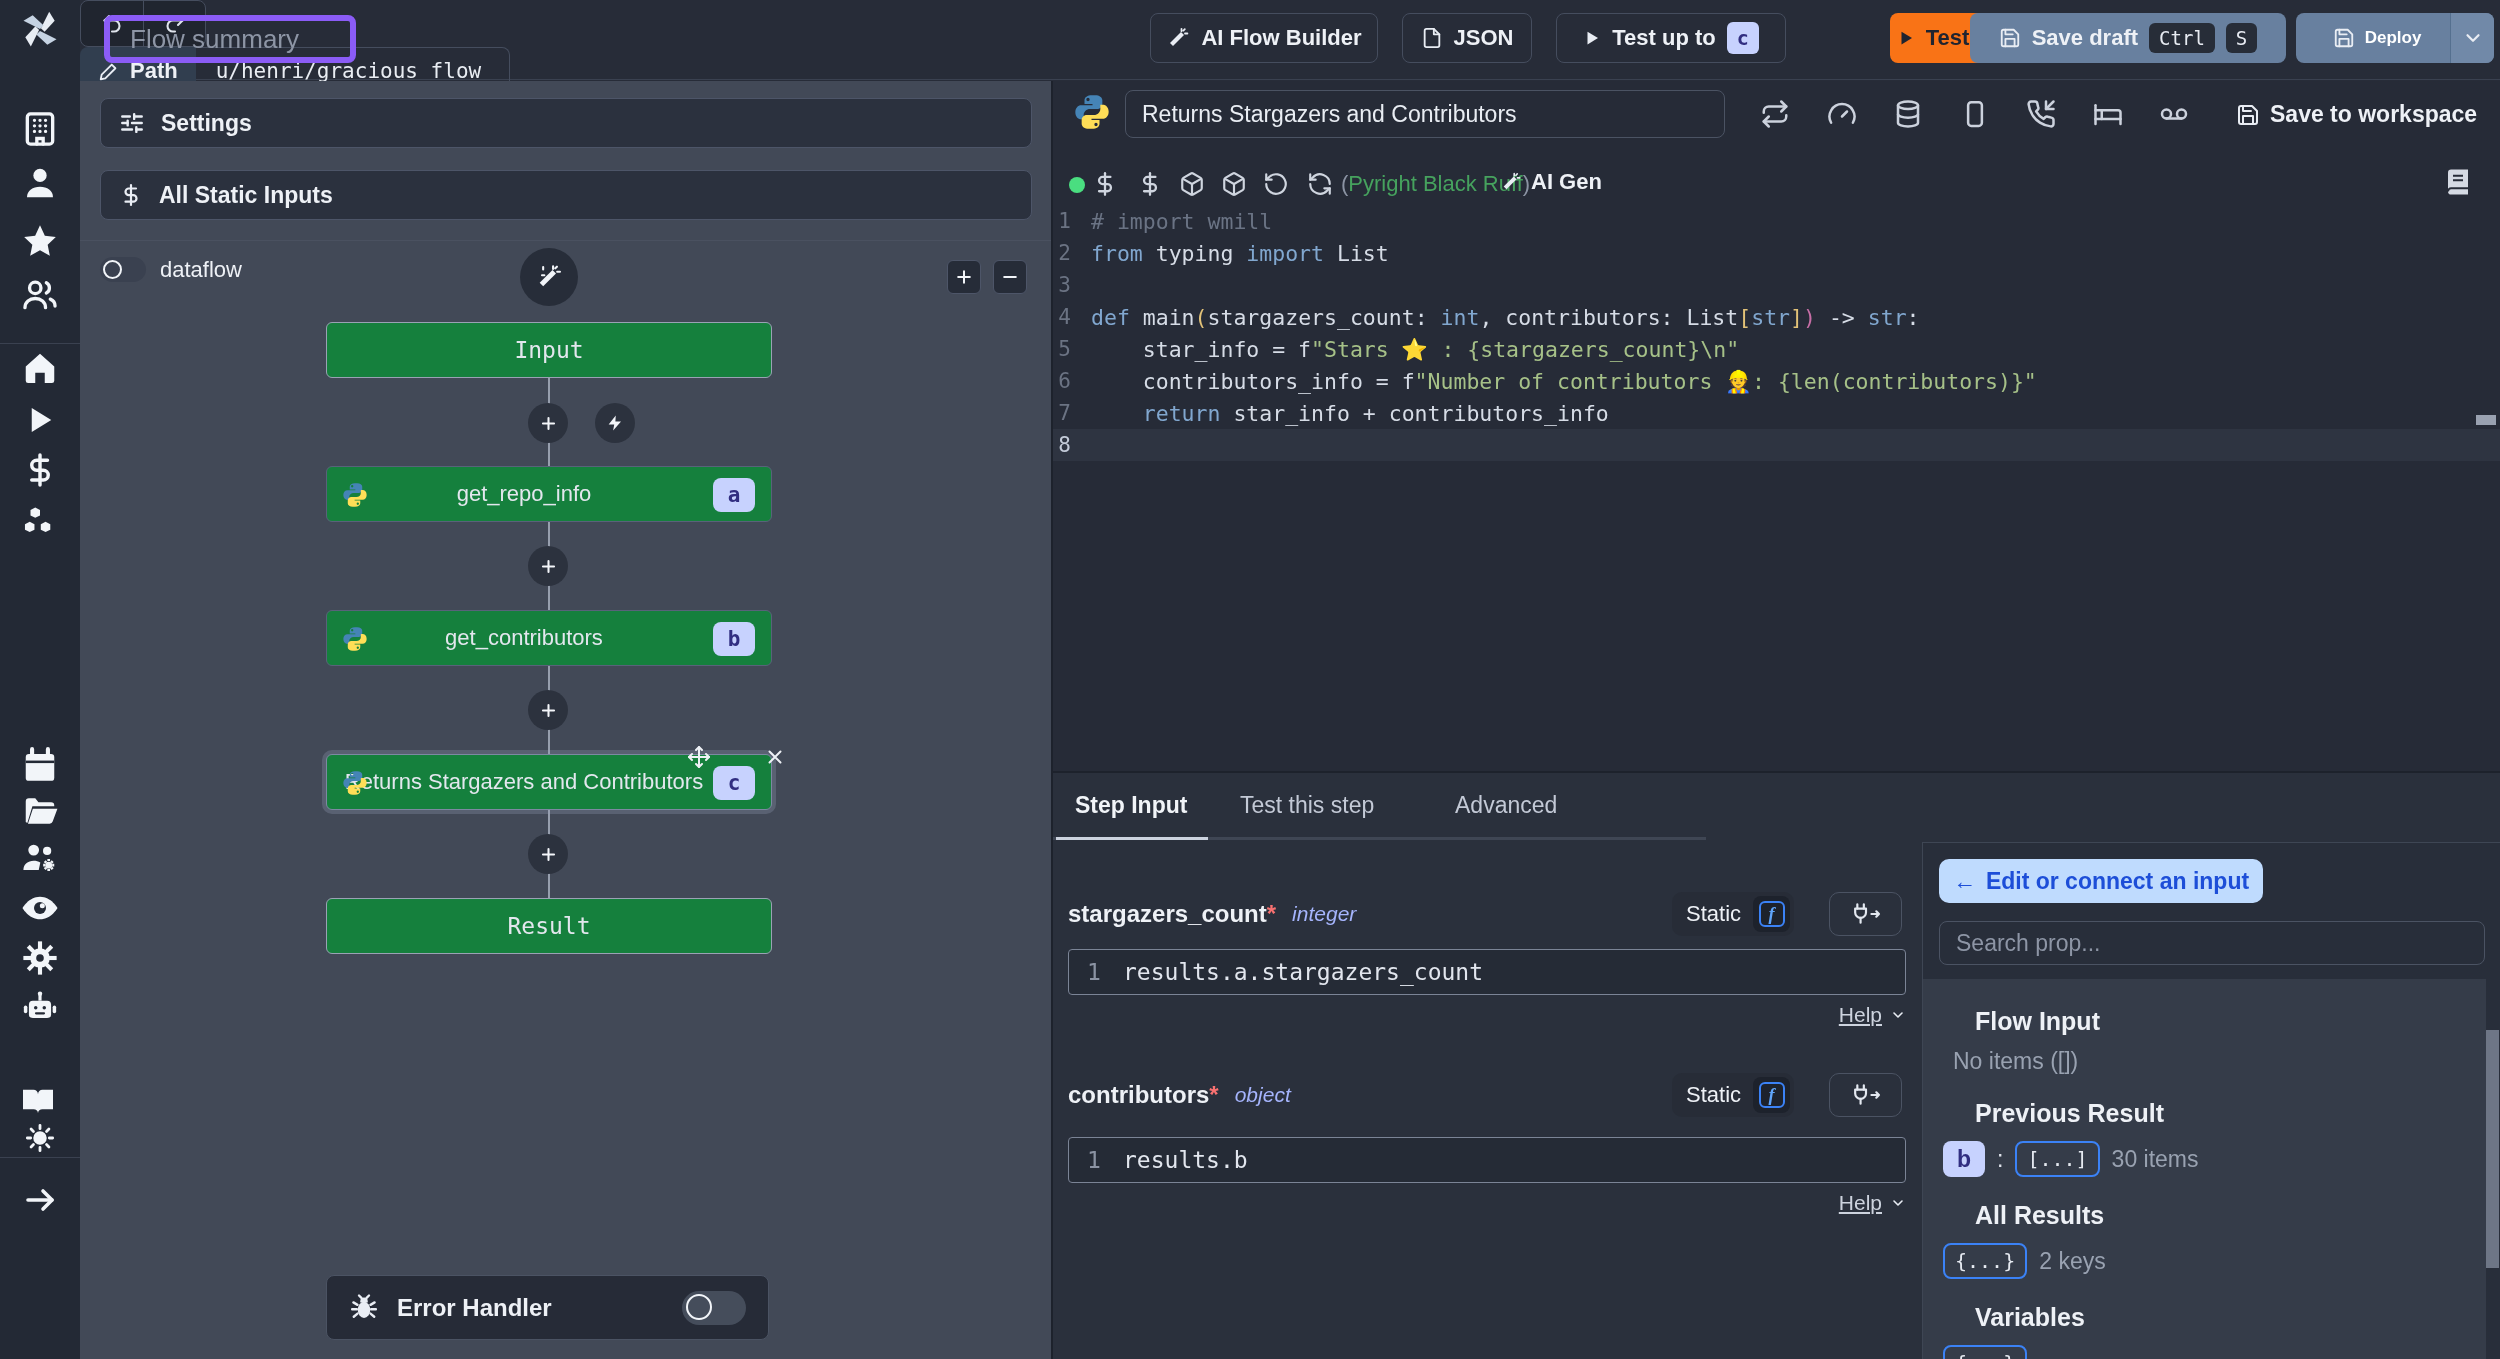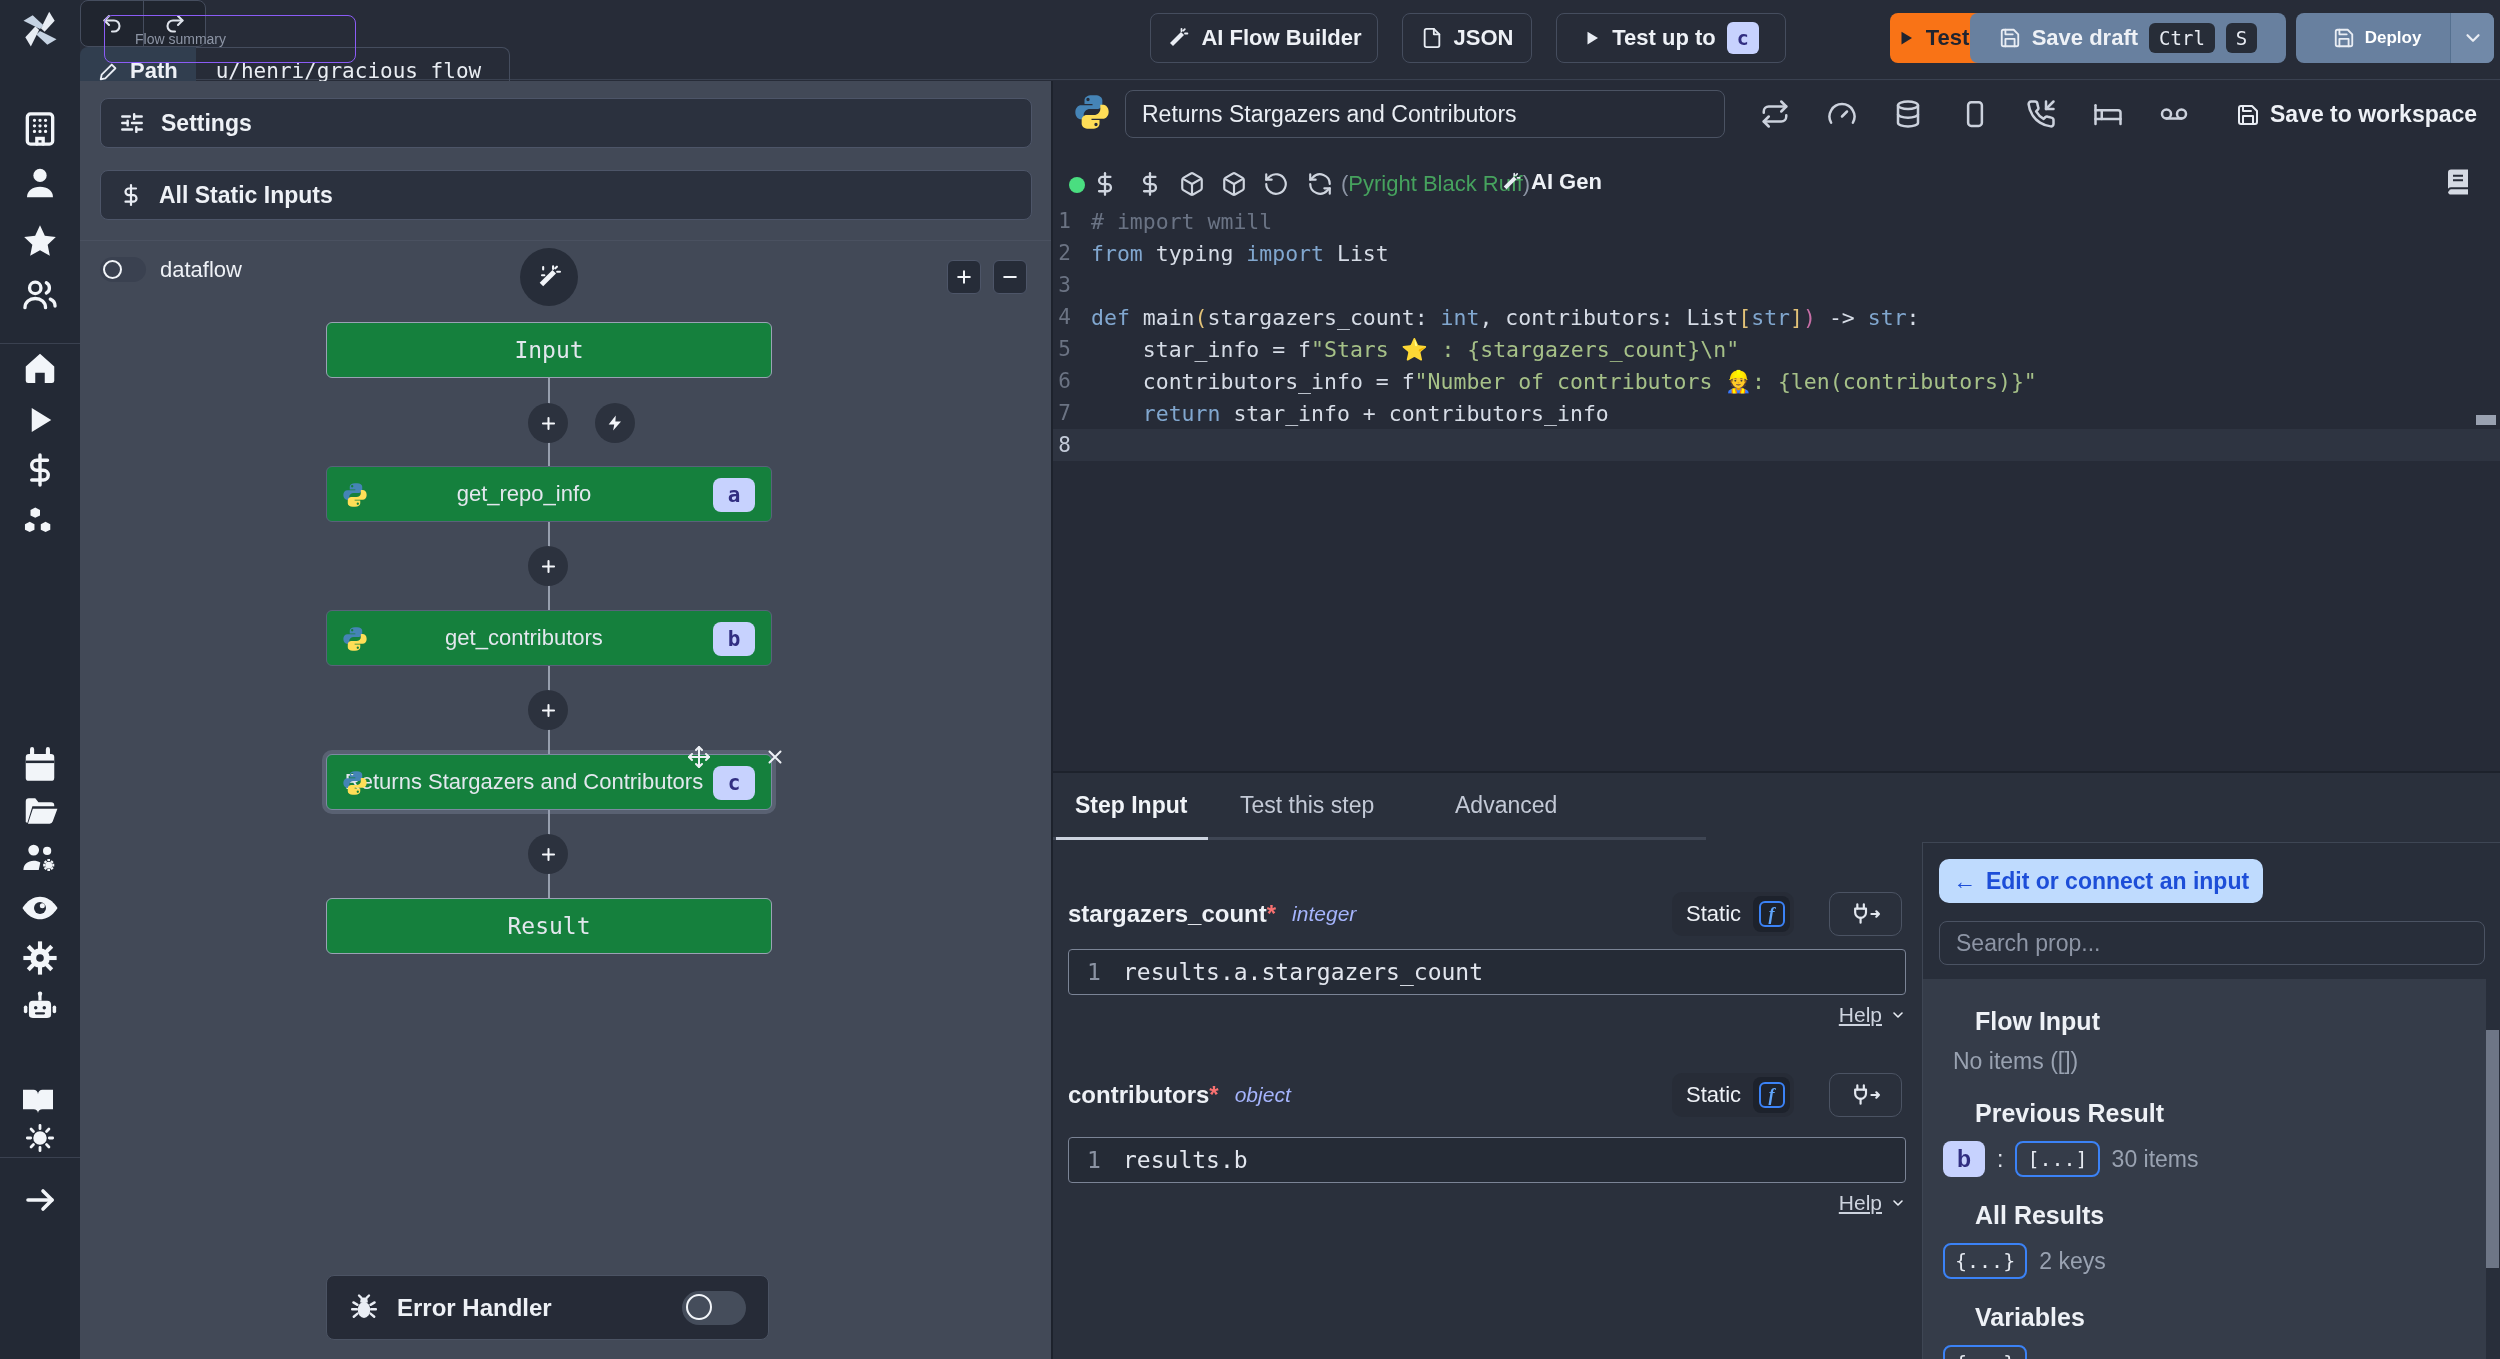--- a/index.html
+++ b/index.html
@@ -10,21 +10,21 @@
   svg { display:block; }
   .ico { display:inline-flex; align-items:center; justify-content:center; color:#e9edf4; flex:none; }
 
   
   #sidebar { left:0; top:0; width:80px; height:1359px; background:#232935; z-index:5; }
   #sidebar .sb-ico { position:absolute; left:18px; width:44px; height:44px; color:#f2f5f9; display:flex; align-items:center; justify-content:center; cursor:pointer; }
   .sb-div { position:absolute; left:0; width:80px; height:1px; background:#3a4150; }
 
   
   #topbar { left:80px; top:0; width:2420px; height:80px; background:#272c38; border-bottom:1px solid #3a4150; }
-  .tb-input { position:absolute; background:transparent; border:1px solid #8b5cf6; border-radius:8px; color:#e9edf3; font-size:14px; padding:0 30px; outline:none; font-family:"Liberation Sans",sans-serif; }
+  .tb-input { position:absolute; background:transparent; border:6px solid #8b5cf6; border-radius:8px; color:#e9edf3; font-size:26px; padding:0 20px; outline:none; font-family:"Liberation Sans",sans-serif; }
   .tb-input::placeholder { color:#8d95a5; }
   #tb-flow-summary { left:24px; top:15px; width:252px; height:48px; }
   #tb-undo-group { left:309px; top:16px; width:126px; height:47px; border:1px solid #454d5e; border-radius:8px; background:#20252f; display:flex; }
   #tb-undo-group .half { width:50%; display:flex; align-items:center; justify-content:center; cursor:pointer; color:#dfe4ec; }
   #tb-undo-group .half + .half { border-left:1px solid #454d5e; }
   #tb-path-group { left:471px; top:15px; height:48px; display:flex; border-radius:8px; overflow:hidden; }
   #tb-path-chip { background:#313e4f; display:flex; align-items:center; gap:10px; padding:0 18px; color:#eef1f6; font-weight:bold; font-size:22px; }
   #tb-path-value { width:314px; border:1px solid #454d5e; border-left:none; border-radius:0 8px 8px 0; display:flex; align-items:center; padding:0 20px; color:#e9edf3; font-family:"DejaVu Sans Mono",monospace; font-size:21px; }
   .tb-btn { position:absolute; top:13px; height:50px; border:1px solid #454d5e; border-radius:8px; background:transparent; color:#eef1f6; font-weight:bold; font-size:22px; display:flex; align-items:center; justify-content:center; gap:11px; cursor:pointer; font-family:"Liberation Sans",sans-serif; }
   #tb-ai { left:1070px; width:228px; }

